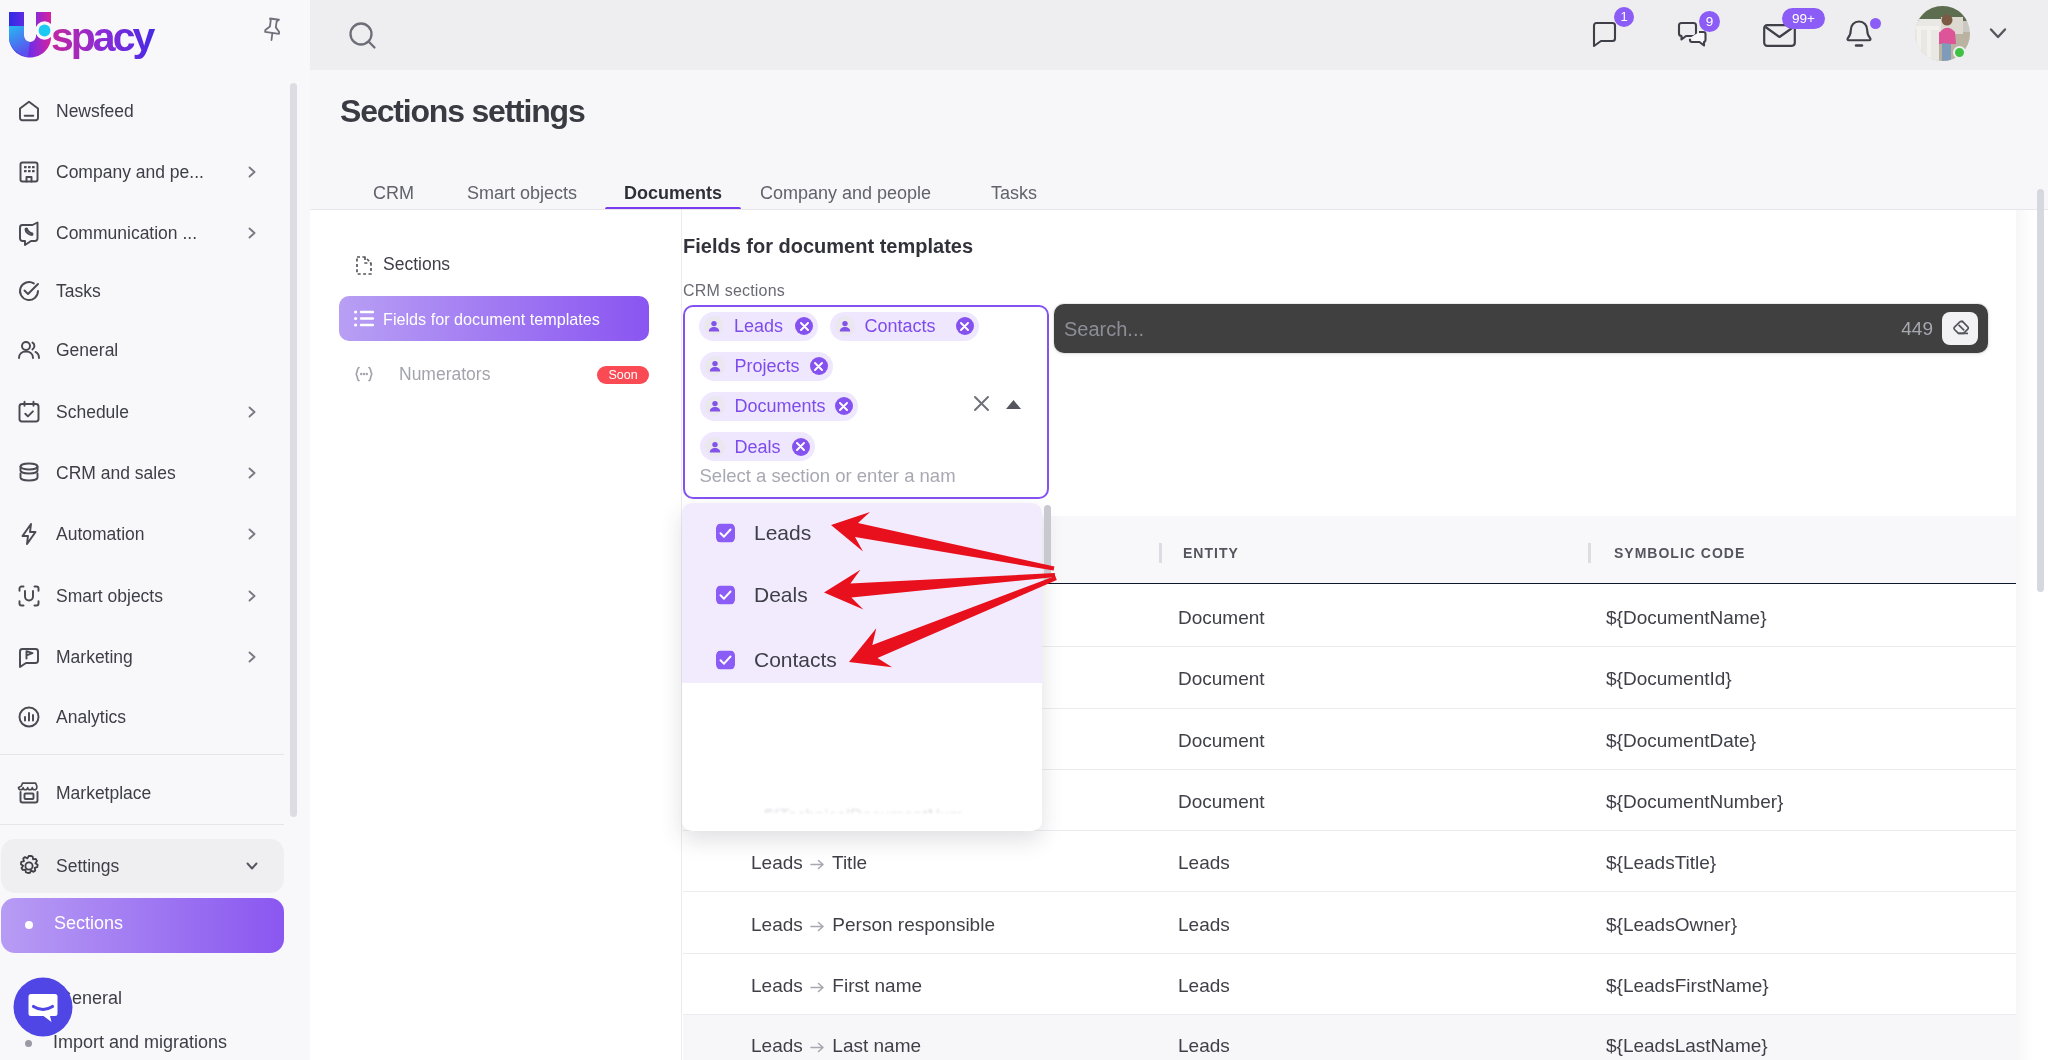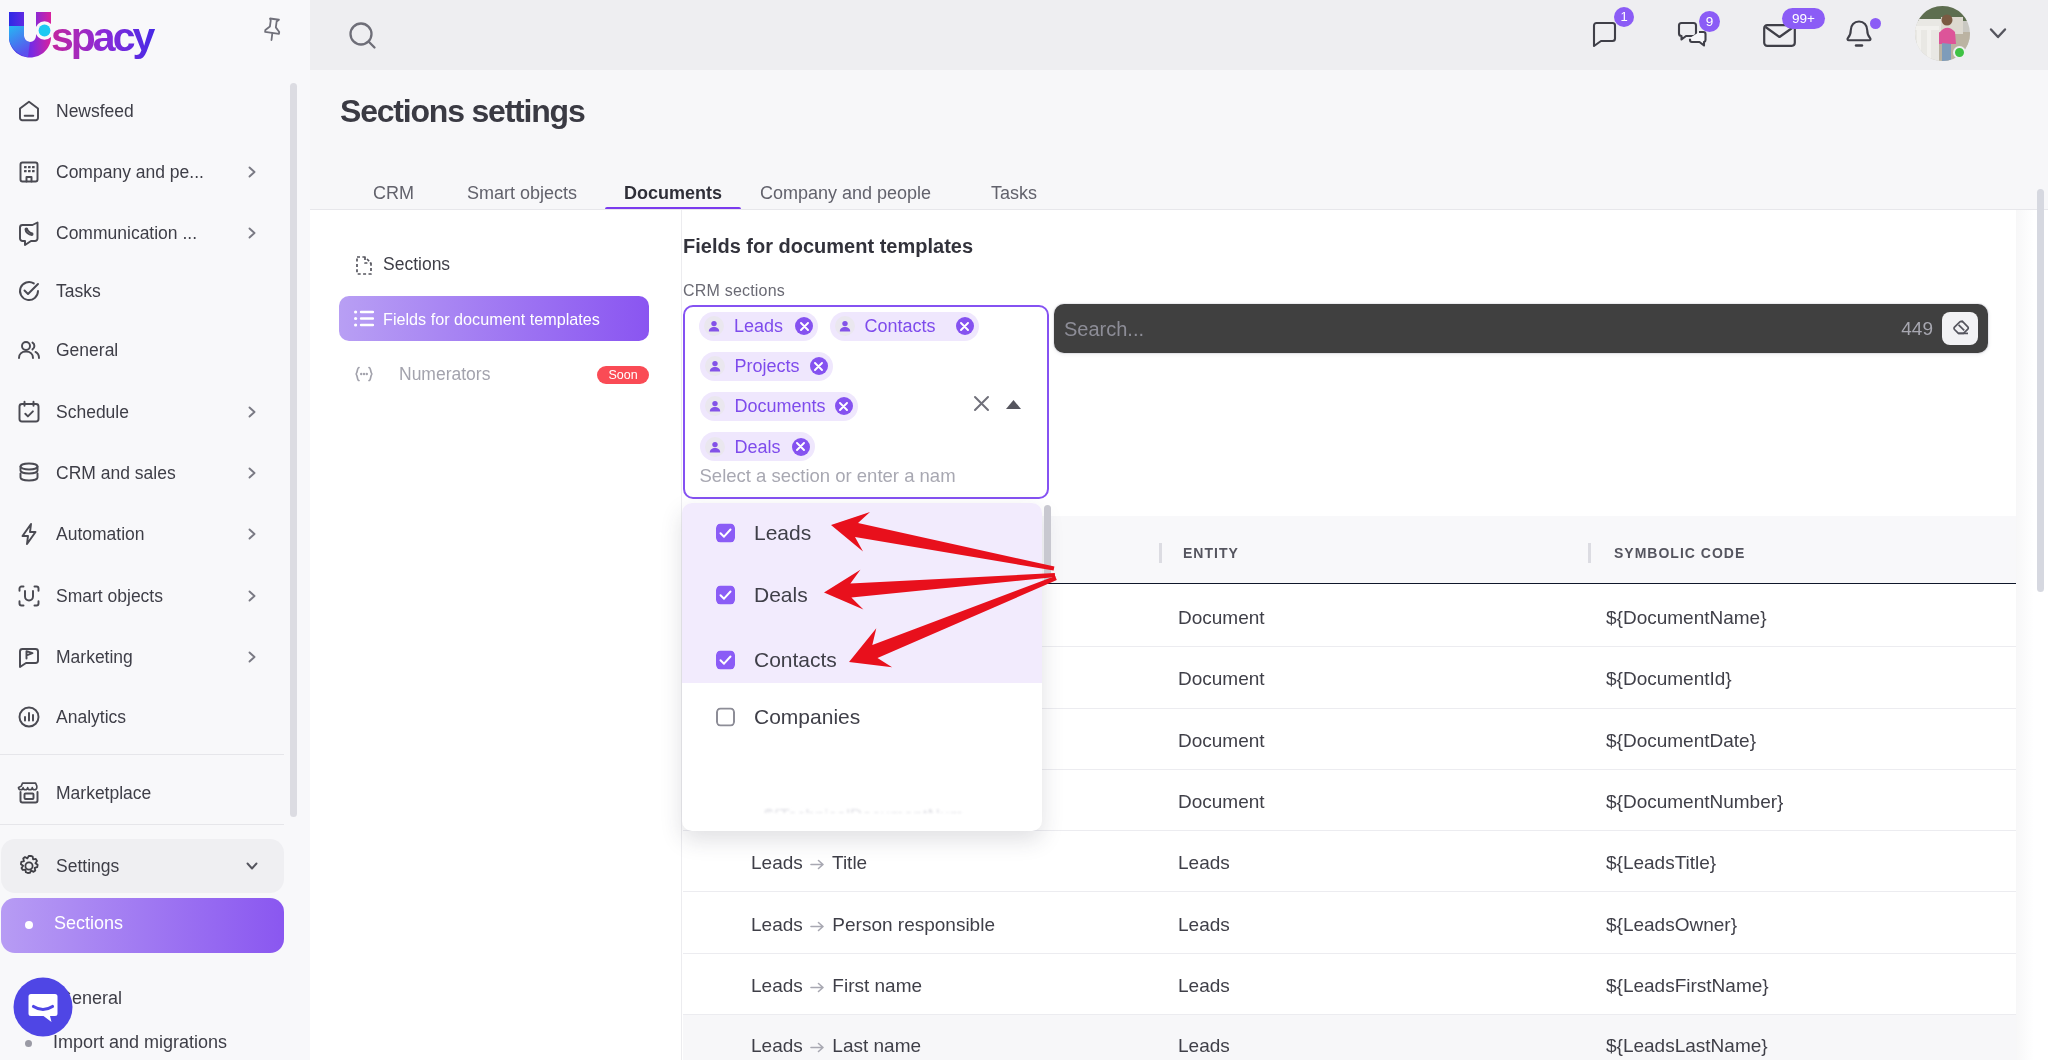--- a/index.html
+++ b/index.html
@@ -537,26 +537,20 @@
         </svg>
       <div class="ddl">Deals</div>
     </div>
     <div class="ddrow" style="top:137px;">
       <svg class="cb" viewBox="0 0 19 19">
           <rect width="19" height="19" rx="4.5" fill="#8b5cf6"></rect>
           <path d="M4.5 9.8 L8 13.2 L14.5 6" fill="none" stroke="#fff" stroke-width="2" stroke-linecap="round" stroke-linejoin="round"></path>
         </svg>
       <div class="ddl">Contacts</div>
     </div>
-    <div class="ddrow" style="top:194px;">
-      <svg class="cb" viewBox="0 0 19 19">
-          <rect x="1" y="1" width="17" height="17" rx="3.5" fill="#fff" stroke="#8d8d97" stroke-width="2"></rect>
-        </svg>
-      <div class="ddl">Companies</div>
-    </div>
     <div id="ddscroll"></div>
     <div class="abs" style="left:82px; top:304px; width:200px; height:6px; overflow:hidden; color:#e0e0e6; font-size:17px; filter:blur(0.8px);">
         <div style="margin-top:-1px;">${TechnicalDocumentNumber}</div>
       </div>
   </div>
 
   <svg class="abs" style="left:372px; top:293px;" width="700" height="400" viewBox="0 0 700 400">
     <g fill="#e8101c">
       <polygon points="149,22 188,9 176,20 372.4,63.5 371.6,67.5 173,34 181,48.5"></polygon>
       <polygon points="142,89.5 178.4,66.7 168.4,80.5 372.8,70 373.2,74 169.4,94.5 181.4,106.5"></polygon>

